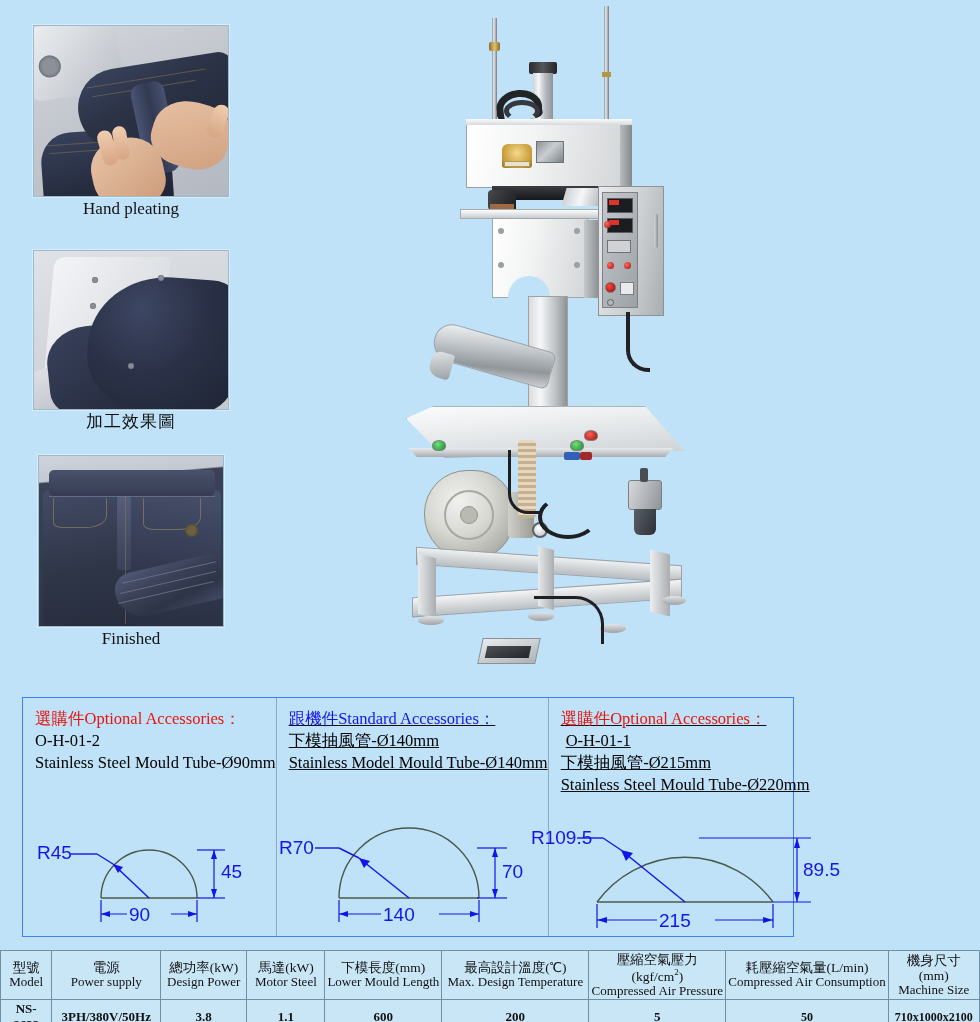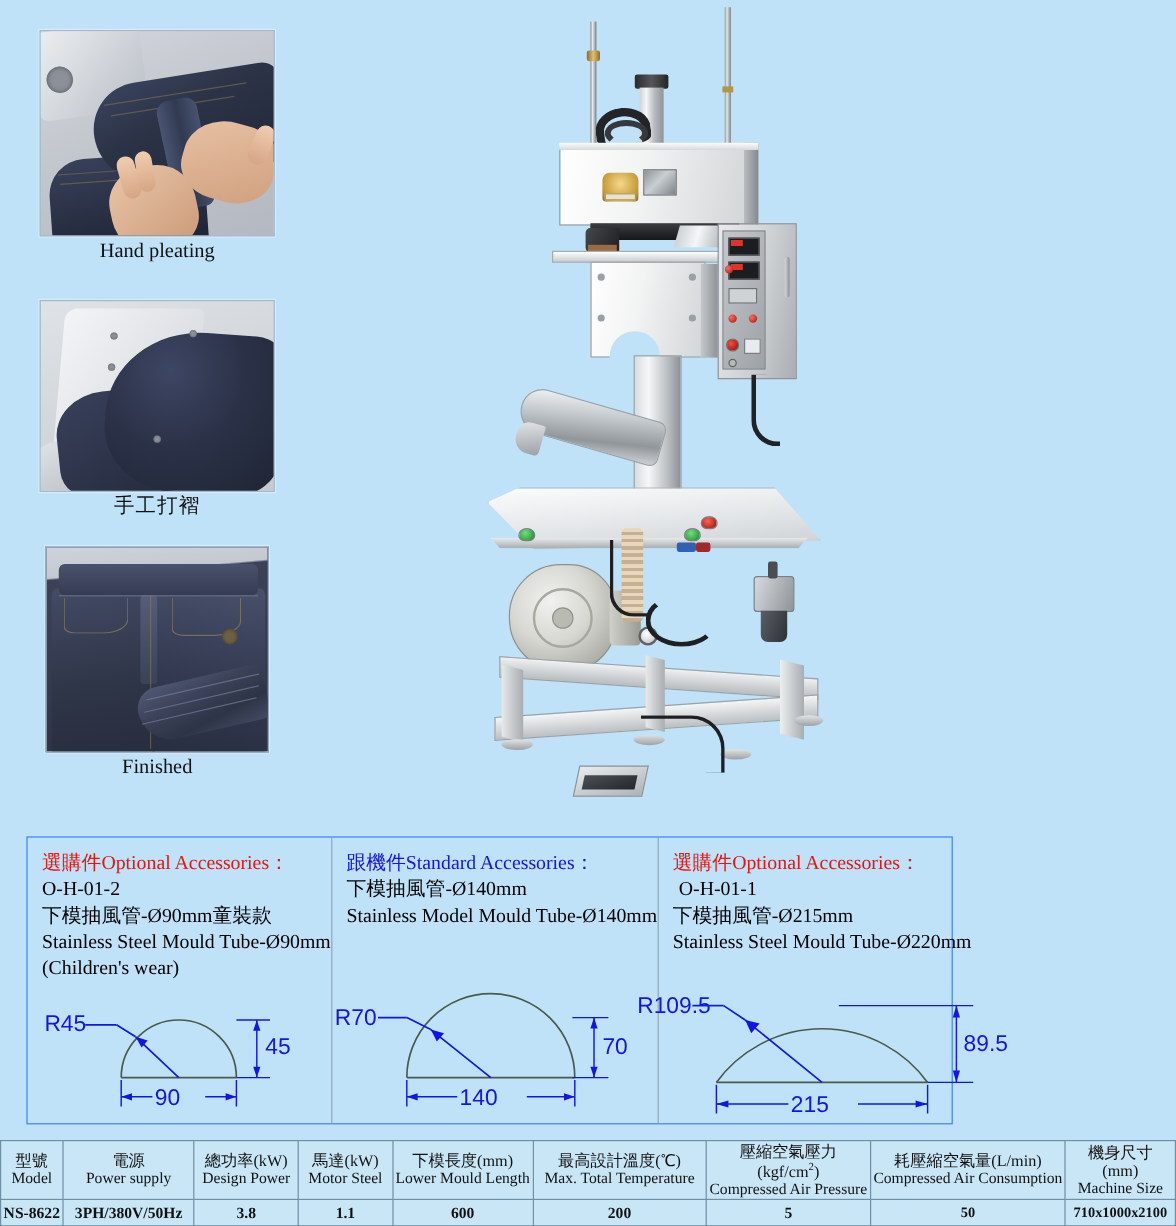--- a/index.html
+++ b/index.html
@@ -103,21 +103,21 @@
   .m { position:absolute; }
   .panel-white { background:linear-gradient(100deg,#ffffff 0%,#f2f3f3 42%,#d2d5d7 100%); }
   .panel-gray  { background:linear-gradient(100deg,#e9eaeb 0%,#cdd0d2 55%,#abaeb1 100%); }
   .steel       { background:linear-gradient(90deg,#cfd3d6 0%,#f4f6f7 28%,#b9bdc1 60%,#8f9397 100%); }
   .rod         { background:linear-gradient(90deg,#8b9095 0%,#e6e9eb 35%,#aeb2b6 70%,#75797d 100%); }
 
   
   #acc-row { position:absolute; left:22px; top:697px; width:772px; height:240px;
              border:1px solid #3b82f6; display:flex; }
   .acc-cell { position:relative; padding:10px 0 0 12px; }
-  .acc-cell + .acc-cell { border-left:1px solid #8ea9bd; }
+  .acc-cell + .acc-cell { border-left:1px solid #8ea9bd;text-decoration:underline; }
   .acc-title { font-size:16.5px; line-height:1.34; margin:0; }
   .acc-title.red  { color:#e8140e; }
   .acc-title.blue { color:#1414e8; }
   .acc-line { font-size:16.5px; line-height:1.34; color:#000; white-space:nowrap; }
   .acc-draw { position:absolute; left:0; right:0; bottom:4px; height:118px; }
   .acc-draw svg { display:block; margin:0 auto; overflow:visible; }
 
   
   #spec { position:absolute; left:0; top:950px; width:980px;
           border-collapse:collapse; background:#c9e6f7; }
@@ -169,21 +169,21 @@
       <div class="p2-form2"></div>
       <div class="p2-motor"></div>
       <div class="p2-cloth2"></div>
       <div class="p2-cloth"></div>
       <div class="p2-bolt" style="left:58px;top:26px;"></div>
       <div class="p2-bolt" style="left:56px;top:52px;"></div>
       <div class="p2-bolt" style="left:124px;top:24px;"></div>
       <div class="p2-bolt" style="left:94px;top:112px;"></div>
     </div>
     <div class="caption">
-      <div class="zh">手工打褶</div>
+      <div class="zh">加工效果圖</div>
     </div>
   </div>
 
   <div class="photo-block" id="photo3" style="top:455px;width:262px;">
     <div class="photo-frame">
       <div class="p3-bg"></div>
       <div class="p3-left"></div>
       <div class="p3-right"></div>
       <div class="p3-waist"></div>
       <div class="p3-fly"></div>
@@ -305,23 +305,21 @@
   <div class="m" style="left:146px;top:596px;width:70px;height:48px;border-top:3px solid #1d1f23;border-right:3px solid #1d1f23;border-radius:0 28px 0 0;"></div>
 </div>
 
 <div id="acc-row">
 
   <div class="acc-cell" style="width:310px;">
     <div class="acc-title red">
       <span>選購件</span><span>Optional Accessories：</span>
     </div>
     <div class="acc-line">O-H-01-2</div>
-    <div class="acc-line">下模抽風管-Ø90mm童裝款</div>
     <div class="acc-line">Stainless Steel Mould Tube-Ø90mm</div>
-    <div class="acc-line">(Children's wear)</div>
 
     <div class="acc-draw">
       <svg width="240" height="112" viewBox="0 0 240 112">
 
         <path d="M72 84 A48 48 0 0 1 168 84" fill="none" stroke="#4a5a4a" stroke-width="1.4"></path>
         <line x1="72" y1="84" x2="168" y2="84" stroke="#4a5a4a" stroke-width="1.4"></line>
 
         <line x1="120" y1="84" x2="84" y2="50" stroke="#1414e8" stroke-width="1.4"></line>
         <polygon points="84,50 94,53 89,59" fill="#1414e8"></polygon>
         <line x1="84" y1="50" x2="68" y2="40" stroke="#1414e8" stroke-width="1.4"></line>
@@ -432,21 +430,21 @@
       <th class="c3">
         <span class="zh">馬達(kW)</span>
         <span class="en">Motor Steel</span>
       </th>
       <th class="c4">
         <span class="zh">下模長度(mm)</span>
         <span class="en">Lower Mould Length</span>
       </th>
       <th class="c5">
         <span class="zh">最高設計溫度(℃)</span>
-        <span class="en">Max. Total Temperature</span>
+        <span class="en">Max. Design Temperature</span>
       </th>
       <th class="c6">
         <span class="zh">壓縮空氣壓力(kgf/cm<sup>2</sup>)</span>
         <span class="en">Compressed Air Pressure</span>
       </th>
       <th class="c7">
         <span class="zh">耗壓縮空氣量(L/min)</span>
         <span class="en">Compressed Air Consumption</span>
       </th>
       <th class="c8">

